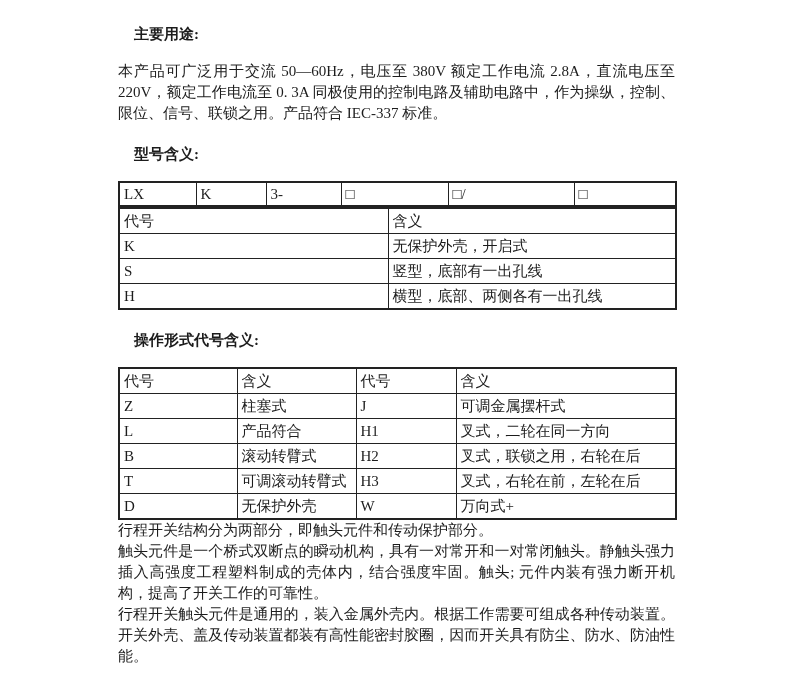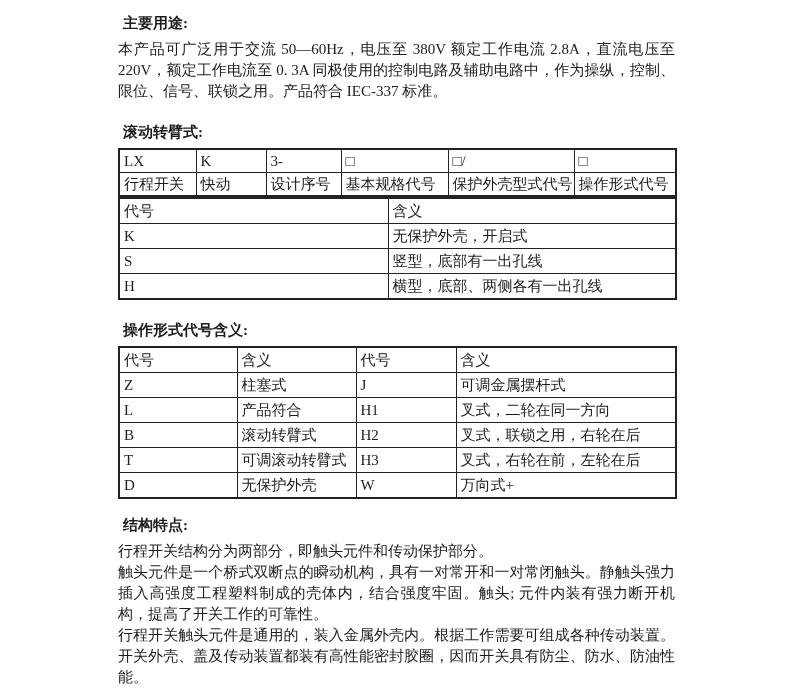--- a/index.html
+++ b/index.html
@@ -10,21 +10,21 @@
     box-sizing: border-box;
     padding: 8px 115px 0 118px;
     background: #ffffff;
     color: #1c1c1c;
     font-family: "Liberation Serif", "DejaVu Serif", serif;
     font-size: 15px;
     line-height: 21px;
     overflow: hidden;
   }
   .heading {
-    margin: 5px;
+    margin: 16px;
     font-size: 15px;
     font-weight: bold;
     line-height: 21px;
   }
   .para {
     margin: 0;
     text-align: justify;
   }
   .mt20 { margin-top: 20px; }
   .mt16 { margin-top: 16px; }
@@ -47,46 +47,38 @@
   table.t-model td { height: 22px; }
 </style>
 </head>
 <body>
 
 <div class="page">
 
   <h3 class="heading">主要用途:</h3>
   <p class="para">本产品可广泛用于交流 50—60Hz，电压至 380V 额定工作电流 2.8A，直流电压至 220V，额定工作电流至 0. 3A 同极使用的控制电路及辅助电路中，作为操纵，控制、限位、信号、联锁之用。产品符合 IEC-337 标准。</p>
 
-  <h3 class="heading mt20">滚动转臂式:</h3>
+  <h3 class="heading mt20">型号含义:</h3>
   <table class="tbl t-model">
     <colgroup>
       <col style="width:77px">
         <col style="width:70px">
         <col style="width:75px">
       <col style="width:107px">
         <col style="width:126px">
         <col style="width:102px">
     </colgroup>
     <tbody>
       <tr>
         <td>LX</td>
         <td>K</td>
         <td>3-</td>
         <td>□</td>
         <td>□/</td>
         <td>□</td>
-      </tr>
-      <tr>
-        <td>行程开关</td>
-        <td>快动</td>
-        <td>设计序号</td>
-        <td>基本规格代号</td>
-        <td>保护外壳型式代号</td>
-        <td>操作形式代号</td>
       </tr>
     </tbody>
   </table>
 
   <table class="tbl t-housing">
     <colgroup>
       <col style="width:269px">
         <col style="width:288px">
     </colgroup>
     <tbody>
@@ -150,18 +142,17 @@
       </tr>
       <tr>
         <td>D</td>
         <td>无保护外壳</td>
         <td>W</td>
         <td>万向式+</td>
       </tr>
     </tbody>
   </table>
 
-  <h3 class="heading mt16">结构特点:</h3>
   <p class="para">行程开关结构分为两部分，即触头元件和传动保护部分。</p>
   <p class="para">触头元件是一个桥式双断点的瞬动机构，具有一对常开和一对常闭触头。静触头强力插入高强度工程塑料制成的壳体内，结合强度牢固。触头; 元件内装有强力断开机构，提高了开关工作的可靠性。</p>
   <p class="para">行程开关触头元件是通用的，装入金属外壳内。根据工作需要可组成各种传动装置。开关外壳、盖及传动装置都装有高性能密封胶圈，因而开关具有防尘、防水、防油性能。</p>
 
 </div>
 
 </body></html>

